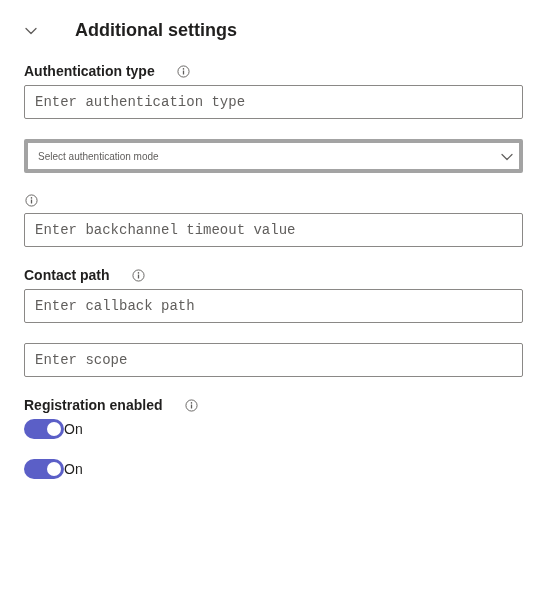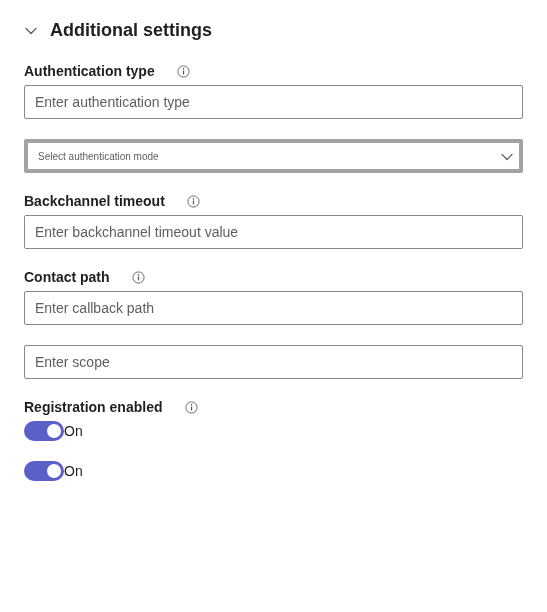--- a/index.html
+++ b/index.html
@@ -13,20 +13,21 @@
     .section-header {
       display: flex;
       align-items: center;
       gap: 12px;
       margin-bottom: 22px;
     }
     .section-title {
       font-size: 18px;
       font-weight: 600;
       color: #201f1e;
+      margin-left: 25px;
     }
     .chevron {
       width: 14px;
       height: 14px;
       display: flex;
       align-items: center;
       justify-content: center;
       cursor: pointer;
     }
     .field {
@@ -52,21 +53,21 @@
       color: #605e5c;
       cursor: pointer;
     }
     .text-input {
       width: 100%;
       height: 34px;
       padding: 6px 10px;
       border: 1px solid #8a8886;
       border-radius: 2px;
       font-size: 14px;
-      font-family: Liberation Sans, sans-serif;
+      font-family: Liberation Mono, monospace;
       background: #ffffff;
       color: #201f1e;
     }
     .text-input::placeholder {
       color: #605e5c;
     }
     .select-wrapper {
       position: relative;
       width: 100%;
     }
@@ -153,21 +154,20 @@
     <span class="dropdown-chevron">
       <svg width="12" height="8" viewBox="0 0 12 8" fill="none">
         <path d="M1 1.5L6 6.5L11 1.5" stroke="#605e5c" stroke-width="1.2" stroke-linecap="round" stroke-linejoin="round"></path>
       </svg>
     </span>
   </div>
 </div>
 
 <div class="field">
   <div class="field-label-row">
-    <span class="field-label">Backchannel timeout</span>
     <span class="info-icon">
       <svg width="13" height="13" viewBox="0 0 14 14" fill="none">
         <circle cx="7" cy="7" r="6" stroke="#605e5c" stroke-width="1"></circle>
         <circle cx="7" cy="4.2" r="0.85" fill="#605e5c"></circle>
         <rect x="6.3" y="6" width="1.4" height="4.2" fill="#605e5c"></rect>
       </svg>
     </span>
   </div>
   <input type="text" class="text-input" placeholder="Enter backchannel timeout value" style="">
 </div>

